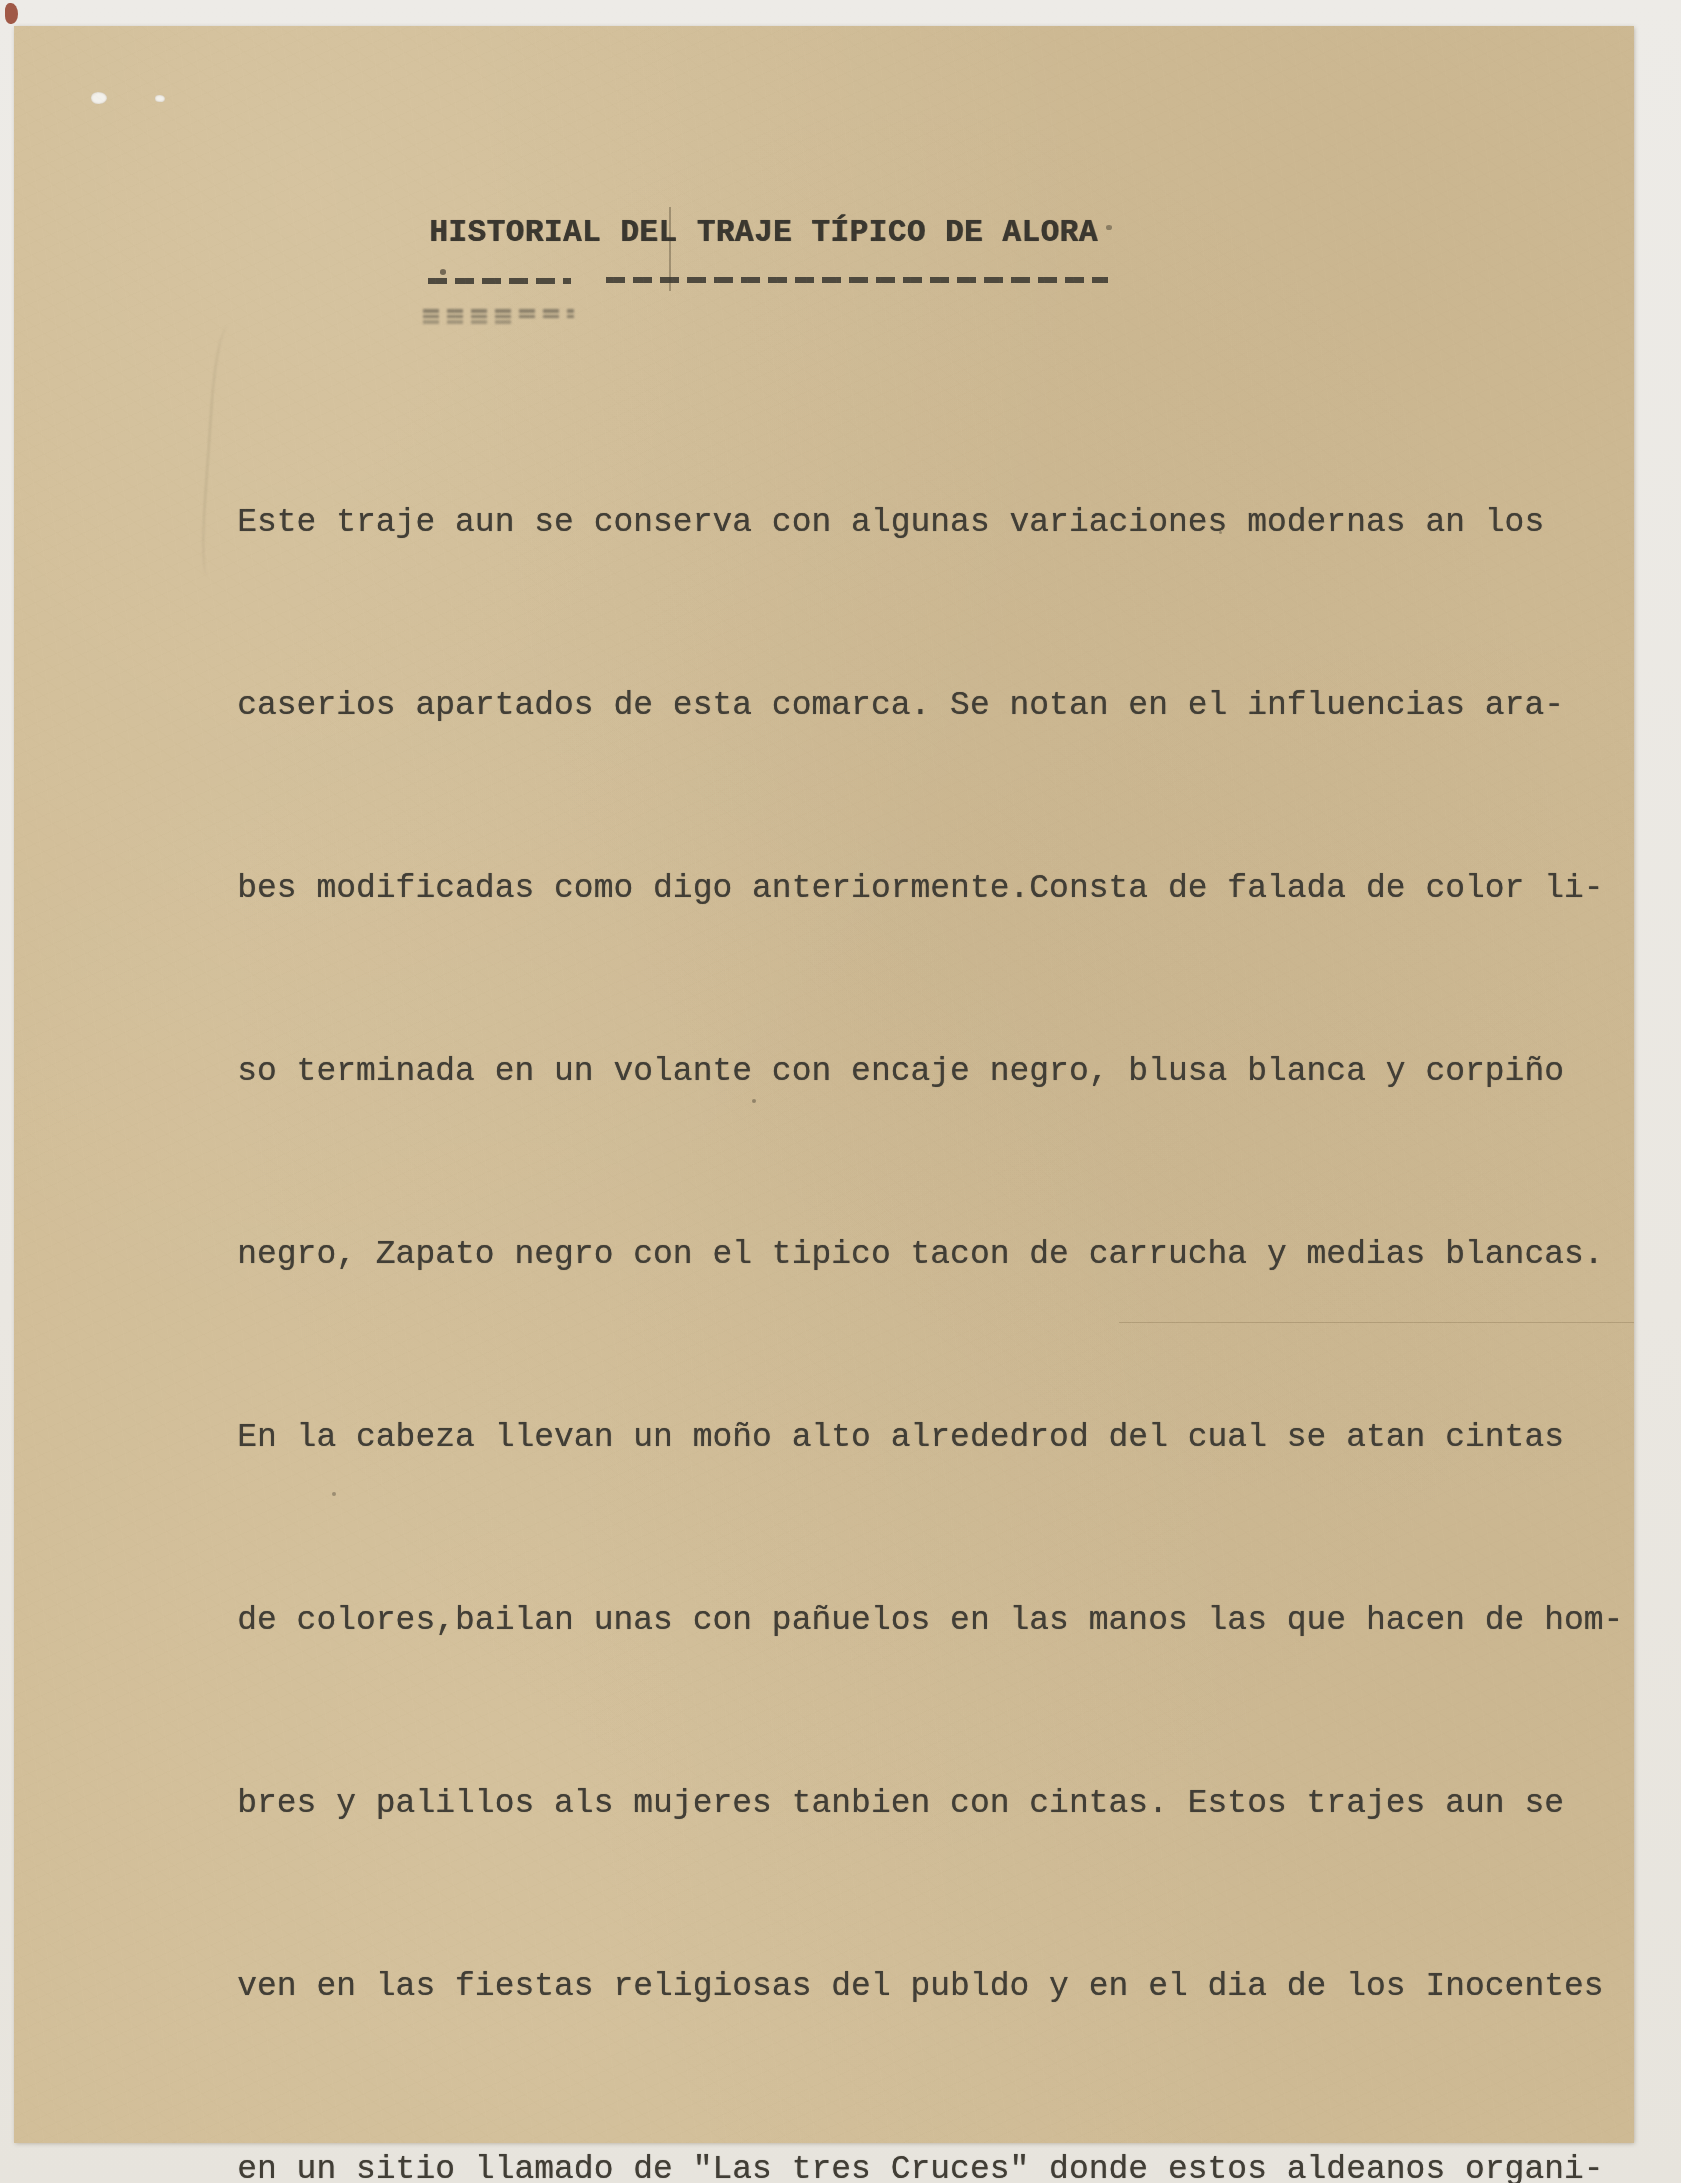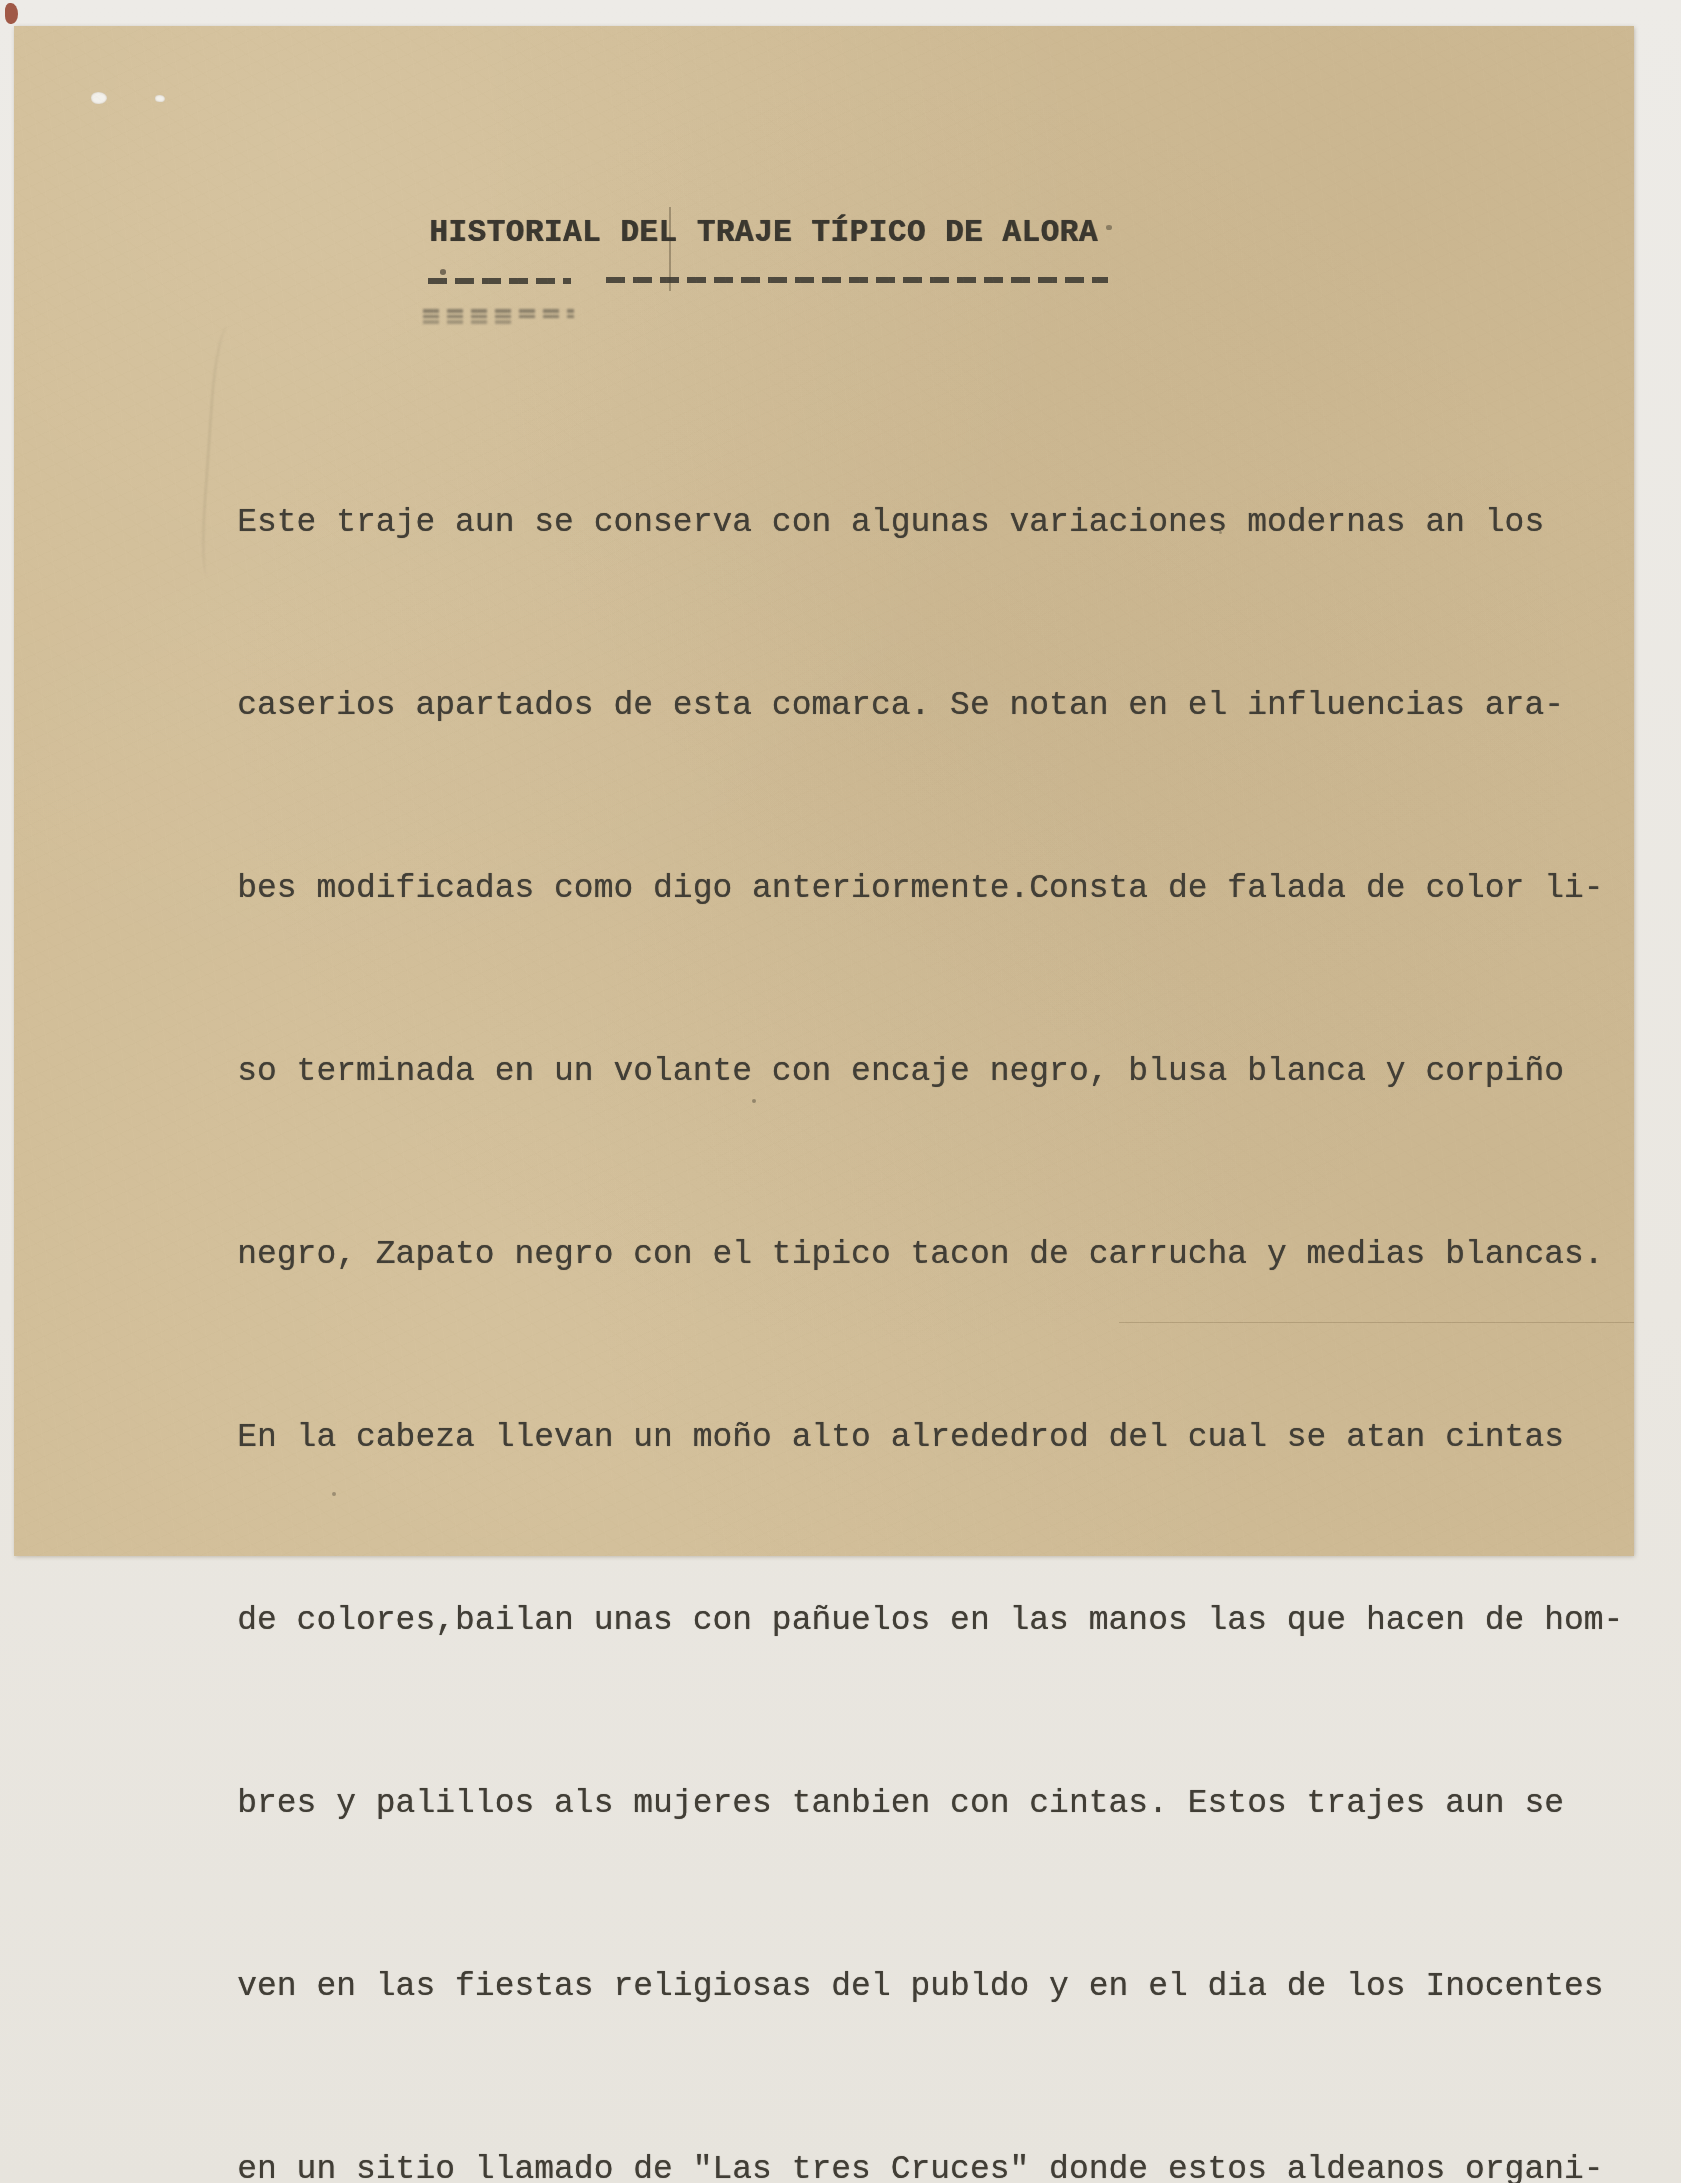--- a/index.html
+++ b/index.html
@@ -10,21 +10,21 @@
     position:relative;
     overflow:hidden;
   }
   .scan {
     position:absolute; inset:0;
     background:linear-gradient(180deg,#edebe7 0%,#eae7e1 60%,#e7e4dd 100%);
   }
   .paper {
     position:absolute;
     left:14.2px; top:26px;
-    width:1620px; height:1530px;
+    width:1620px; height:2117px;
     background:#d1bd97;
     box-shadow:0.9px 1.4px 4.3px rgba(90,75,50,.35);
   }
   
   .paper::before {
     content:""; position:absolute; inset:0; pointer-events:none;
     background:
       radial-gradient(ellipse at 18% 8%, rgba(255,250,235,.10), transparent 42%),
       radial-gradient(ellipse at 85% 12%, rgba(125,100,62,.08), transparent 48%),
       radial-gradient(ellipse at 55% 45%, rgba(132,106,68,.06), transparent 55%),

